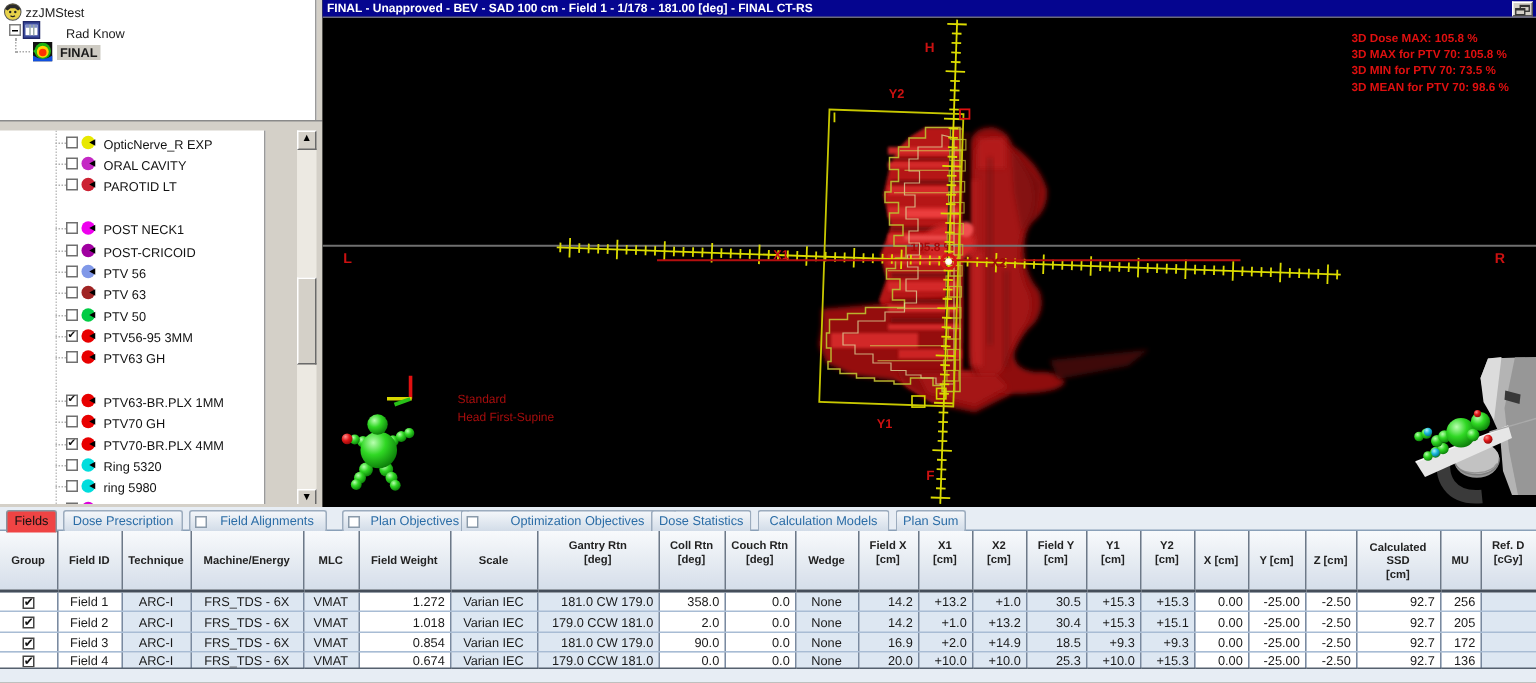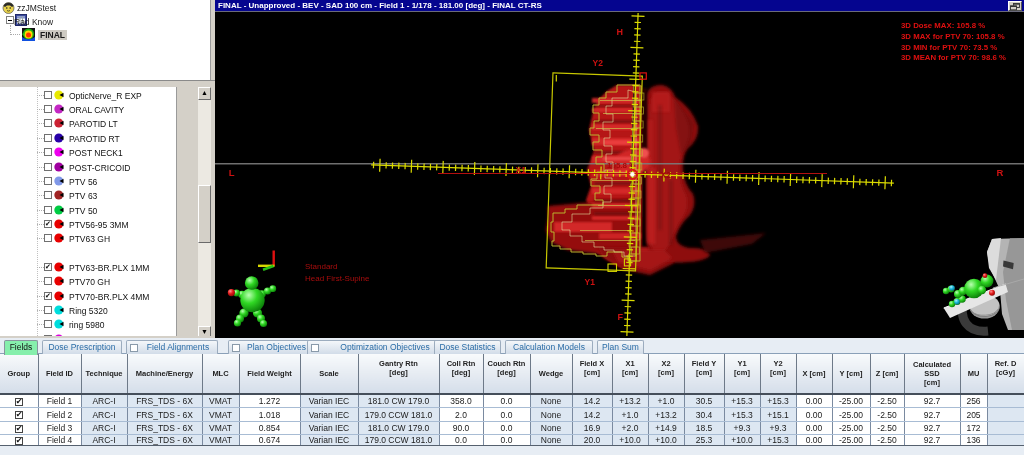--- a/index.html
+++ b/index.html
@@ -20,30 +20,30 @@
 #treeline{position:absolute;left:37px;top:0;width:1px;height:249px;border-left:1px dotted #c0c0c0}
 
 #sbar{position:absolute;left:198px;top:87px;width:13px;height:252px;background:#ece9e2}
 .sbtn{position:absolute;left:0;width:13px;height:13px;background:#d4d0c8;border:1px solid;border-color:#fff #6a6a6a #6a6a6a #fff;font-size:7px;line-height:10px;text-align:center;color:#000}
 #sthumb{position:absolute;left:0;top:98px;width:13px;height:58px;background:#d4d0c8;border:1px solid;border-color:#fff #6a6a6a #6a6a6a #fff}
 #lpbot{position:absolute;left:0;top:336px;width:215px;height:2px;background:#d4d0c8}
 
 #bot{position:absolute;left:0;top:338px;width:1024px;height:117px;background:#e7edf4}
 #tabbar{position:absolute;left:0;top:0;width:1024px;height:15.5px;background:#e7edf4;border-bottom:1px solid #8aa0b8}
 .tab{position:absolute;top:1.5px;height:14px;background:linear-gradient(#f4f7fa,#d2dce8);border:1px solid #9cacbe;border-bottom:none;border-radius:2px 2px 0 0;font-size:8.5px;color:#2a6ca6;text-align:center;line-height:13px}
-.tab.act{background:#86efac;color:#111;z-index:3;height:15px;border-color:#88949e}
+.tab.act{background:#ef4444;color:#111;z-index:3;height:15px;border-color:#88949e}
 .tcb{position:absolute;top:3px;width:8px;height:8px;background:#fff;border:1px solid #8a9aaa}
 
 table{border-collapse:collapse;table-layout:fixed;width:1024px}
 #tbl{position:static}
 th,td{overflow:hidden;white-space:nowrap}
 th{height:40px;border-bottom:2px solid #454e5a;background:linear-gradient(#f8fafc 0%,#e8edf3 45%,#d5deea 100%);font-size:7.5px;font-weight:bold;color:#222;border-right:1px solid #6d7988;vertical-align:middle;text-align:center;line-height:9px}
 td{height:14px;font-size:8.5px;color:#1a1a1a;background:#fff;border-right:1px solid #7a8aa0;border-bottom:1px solid #a8bcd4;padding:0 3px}
 td.b{background:#dde7f2}
-td.r{text-align:center}
+td.r{text-align:right}
 td.c{text-align:center}
 tr.last td{height:8px;border-bottom:1.5px solid #55606e}
 tr.r3 td{height:13px}
 #tblwrap{position:absolute;left:0;top:15.5px;width:1024px;height:96px;overflow:hidden}
 #strip{position:absolute;left:0;top:111.5px;width:1024px;height:5px;background:#e7edf4}
 .hdr2{line-height:9px}
 .tdcb{position:relative;display:inline-block;width:8px;height:8px;border:1px solid #444;background:#fff;vertical-align:middle}
 .tdcb::before{content:"\2714";position:absolute;left:0px;top:-2px;font-size:8px;color:#111}
 
 #bev{position:absolute;left:215px;top:0;width:809px;height:338px;background:#000}
@@ -68,21 +68,21 @@
   <div class="titem" style="left:6px;top:16px;width:8px;height:8px;border:1px solid #808080;background:#fff">
           <div style="position:absolute;left:1px;top:2.5px;width:4px;border-top:1px solid #000"></div>
         </div>
   <svg class="titem" style="left:15px;top:14px" width="12" height="12">
           <rect x="0.5" y="0.5" width="11" height="11" fill="#3a4a9c" stroke="#20286a"></rect>
           <rect x="2" y="2.5" width="8" height="7" fill="#fff"></rect>
           <rect x="2" y="2.5" width="8" height="2" fill="#8090c8"></rect>
           <rect x="4.5" y="2.5" width="1" height="7" fill="#9aa"></rect>
           <rect x="7" y="2.5" width="1" height="7" fill="#9aa"></rect>
         </svg>
-  <span class="titem" style="left:14px;top:16.5px">Rad Know</span>
+  <span class="titem" style="left:44px;top:16.5px">Rad Know</span>
   <svg class="titem" style="left:22px;top:28px" width="13" height="13">
     <rect x="0" y="0" width="13" height="13" fill="#111"></rect>
     <circle cx="6.5" cy="6" r="5.5" fill="#1db010"></circle>
     <circle cx="6.5" cy="6.5" r="4" fill="#ffd400"></circle>
     <circle cx="6.5" cy="7" r="2.5" fill="#ff3200"></circle>
     <path d="M0 9 Q6.5 13.5 13 9 L13 13 L0 13 Z" fill="#1050e0"></path>
     <path d="M0 6 L3 4 L2 8 Z" fill="#28c018"></path>
   </svg>
   <span class="titem" style="left:38px;top:30px;background:#cecbc3;padding:0 2px;font-weight:bold">FINAL</span>
   <div class="titem" style="left:10px;top:25px;width:1px;height:10px;border-left:1px dotted #aaa"></div>
@@ -110,29 +110,20 @@
           <span class="slbl">PAROTID LT</span>
         </div>
   <div class="srow" style="top:15.14px">
           <span class="dash"></span>
           <span class="cb"></span>
           <svg class="sic" width="10" height="10">
             <circle cx="4.8" cy="5" r="4.5" fill="#c428c4"></circle>
             <path d="M9.5 2.8 L5.5 5 L9.5 7.2 Z" fill="#000"></path>
           </svg>
           <span class="slbl">ORAL CAVITY</span>
-        </div>
-  <div class="srow" style="top:43.82px">
-          <span class="dash"></span>
-          <span class="cb"></span>
-          <svg class="sic" width="10" height="10">
-            <circle cx="4.8" cy="5" r="4.5" fill="#2800a8"></circle>
-            <path d="M9.5 2.8 L5.5 5 L9.5 7.2 Z" fill="#000"></path>
-          </svg>
-          <span class="slbl">PAROTID RT</span>
         </div>
   <div class="srow" style="top:58.16px">
           <span class="dash"></span>
           <span class="cb"></span>
           <svg class="sic" width="10" height="10">
             <circle cx="4.8" cy="5" r="4.5" fill="#ee00ee"></circle>
             <path d="M9.5 2.8 L5.5 5 L9.5 7.2 Z" fill="#000"></path>
           </svg>
           <span class="slbl">POST NECK1</span>
         </div>

